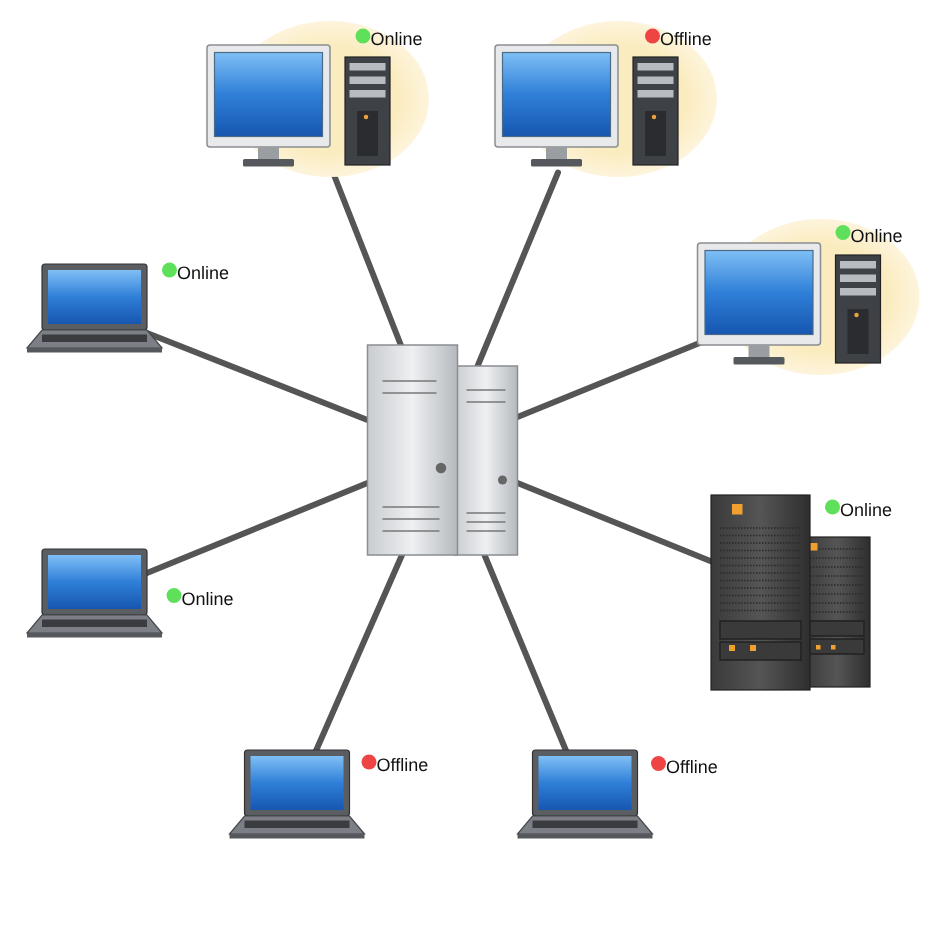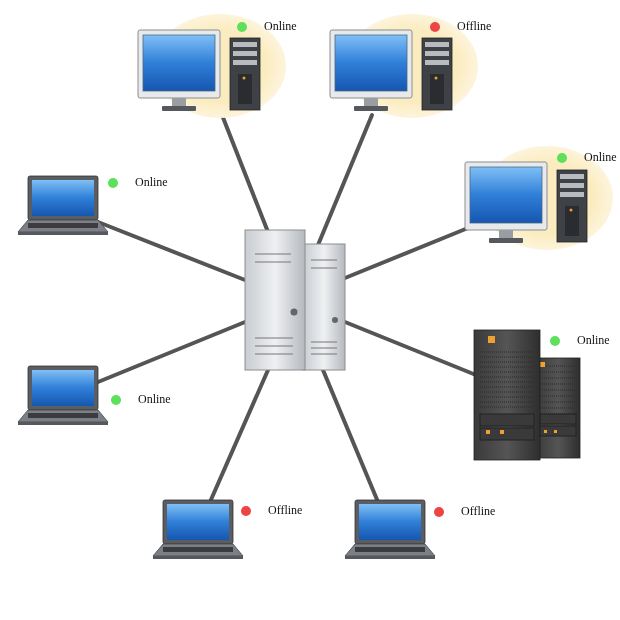--- a/index.html
+++ b/index.html
@@ -1,18 +1,18 @@
 <!DOCTYPE html>
 <html><head>
 <meta charset="utf-8">
 <style>
   html, body { margin: 0; padding: 0; background: #ffffff; }
   body { width: 620px; height: 620px; position: relative; overflow: hidden; font-family: "Liberation Sans", sans-serif; }
   #diagram { position: absolute; left: 0; top: 0; width: 620px; height: 620px; }
-  .status { position: absolute; display: flex; align-items: center; gap: 17px; font-size: 12px; color: #111; font-family: Liberation Serif, serif; }
+  .status { position: absolute; display: flex; gap: 0; font-size: 12px; color: #111; font-family: Liberation Sans, sans-serif; }
   .dot { width: 10px; height: 10px; border-radius: 50%; display: inline-block; }
 </style>
 </head>
 <body>
 
 <svg id="diagram" width="620" height="620" viewBox="0 0 620 620">
   <defs>
     <linearGradient id="screenGrad" x1="0" y1="0" x2="0" y2="1">
       <stop offset="0" stop-color="#7fbff5"></stop>
       <stop offset="0.5" stop-color="#2f7fd8"></stop>

